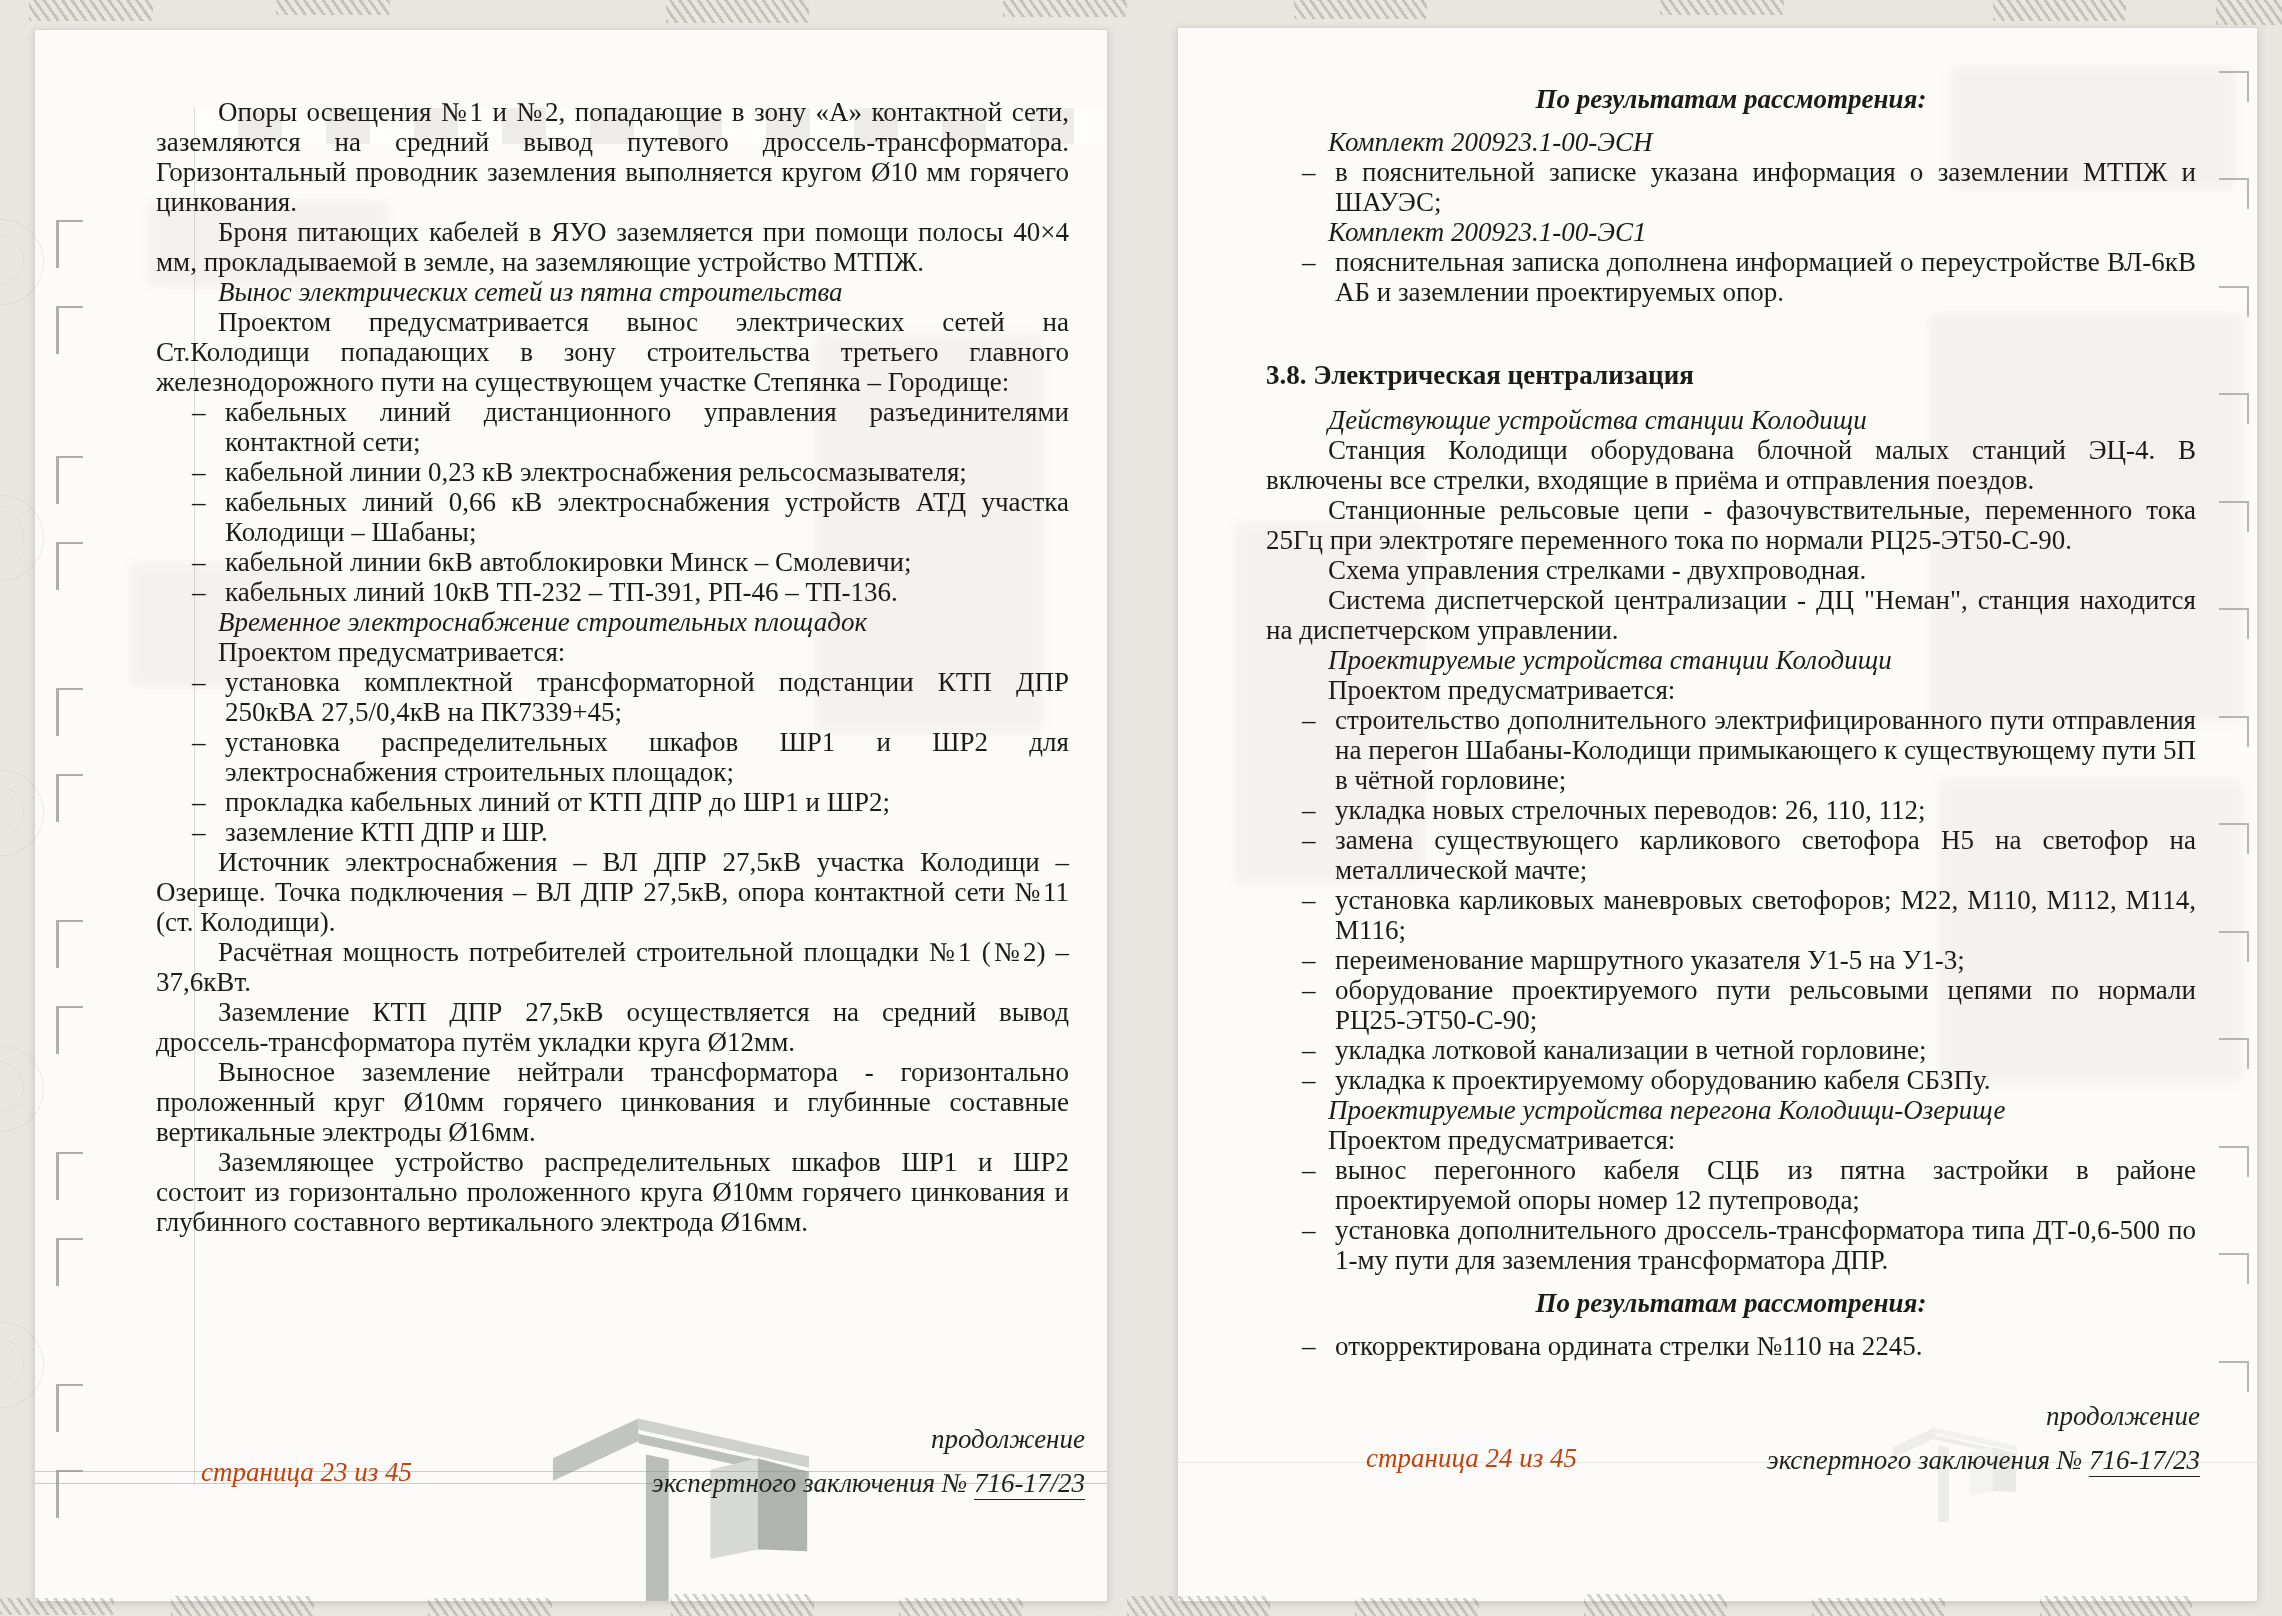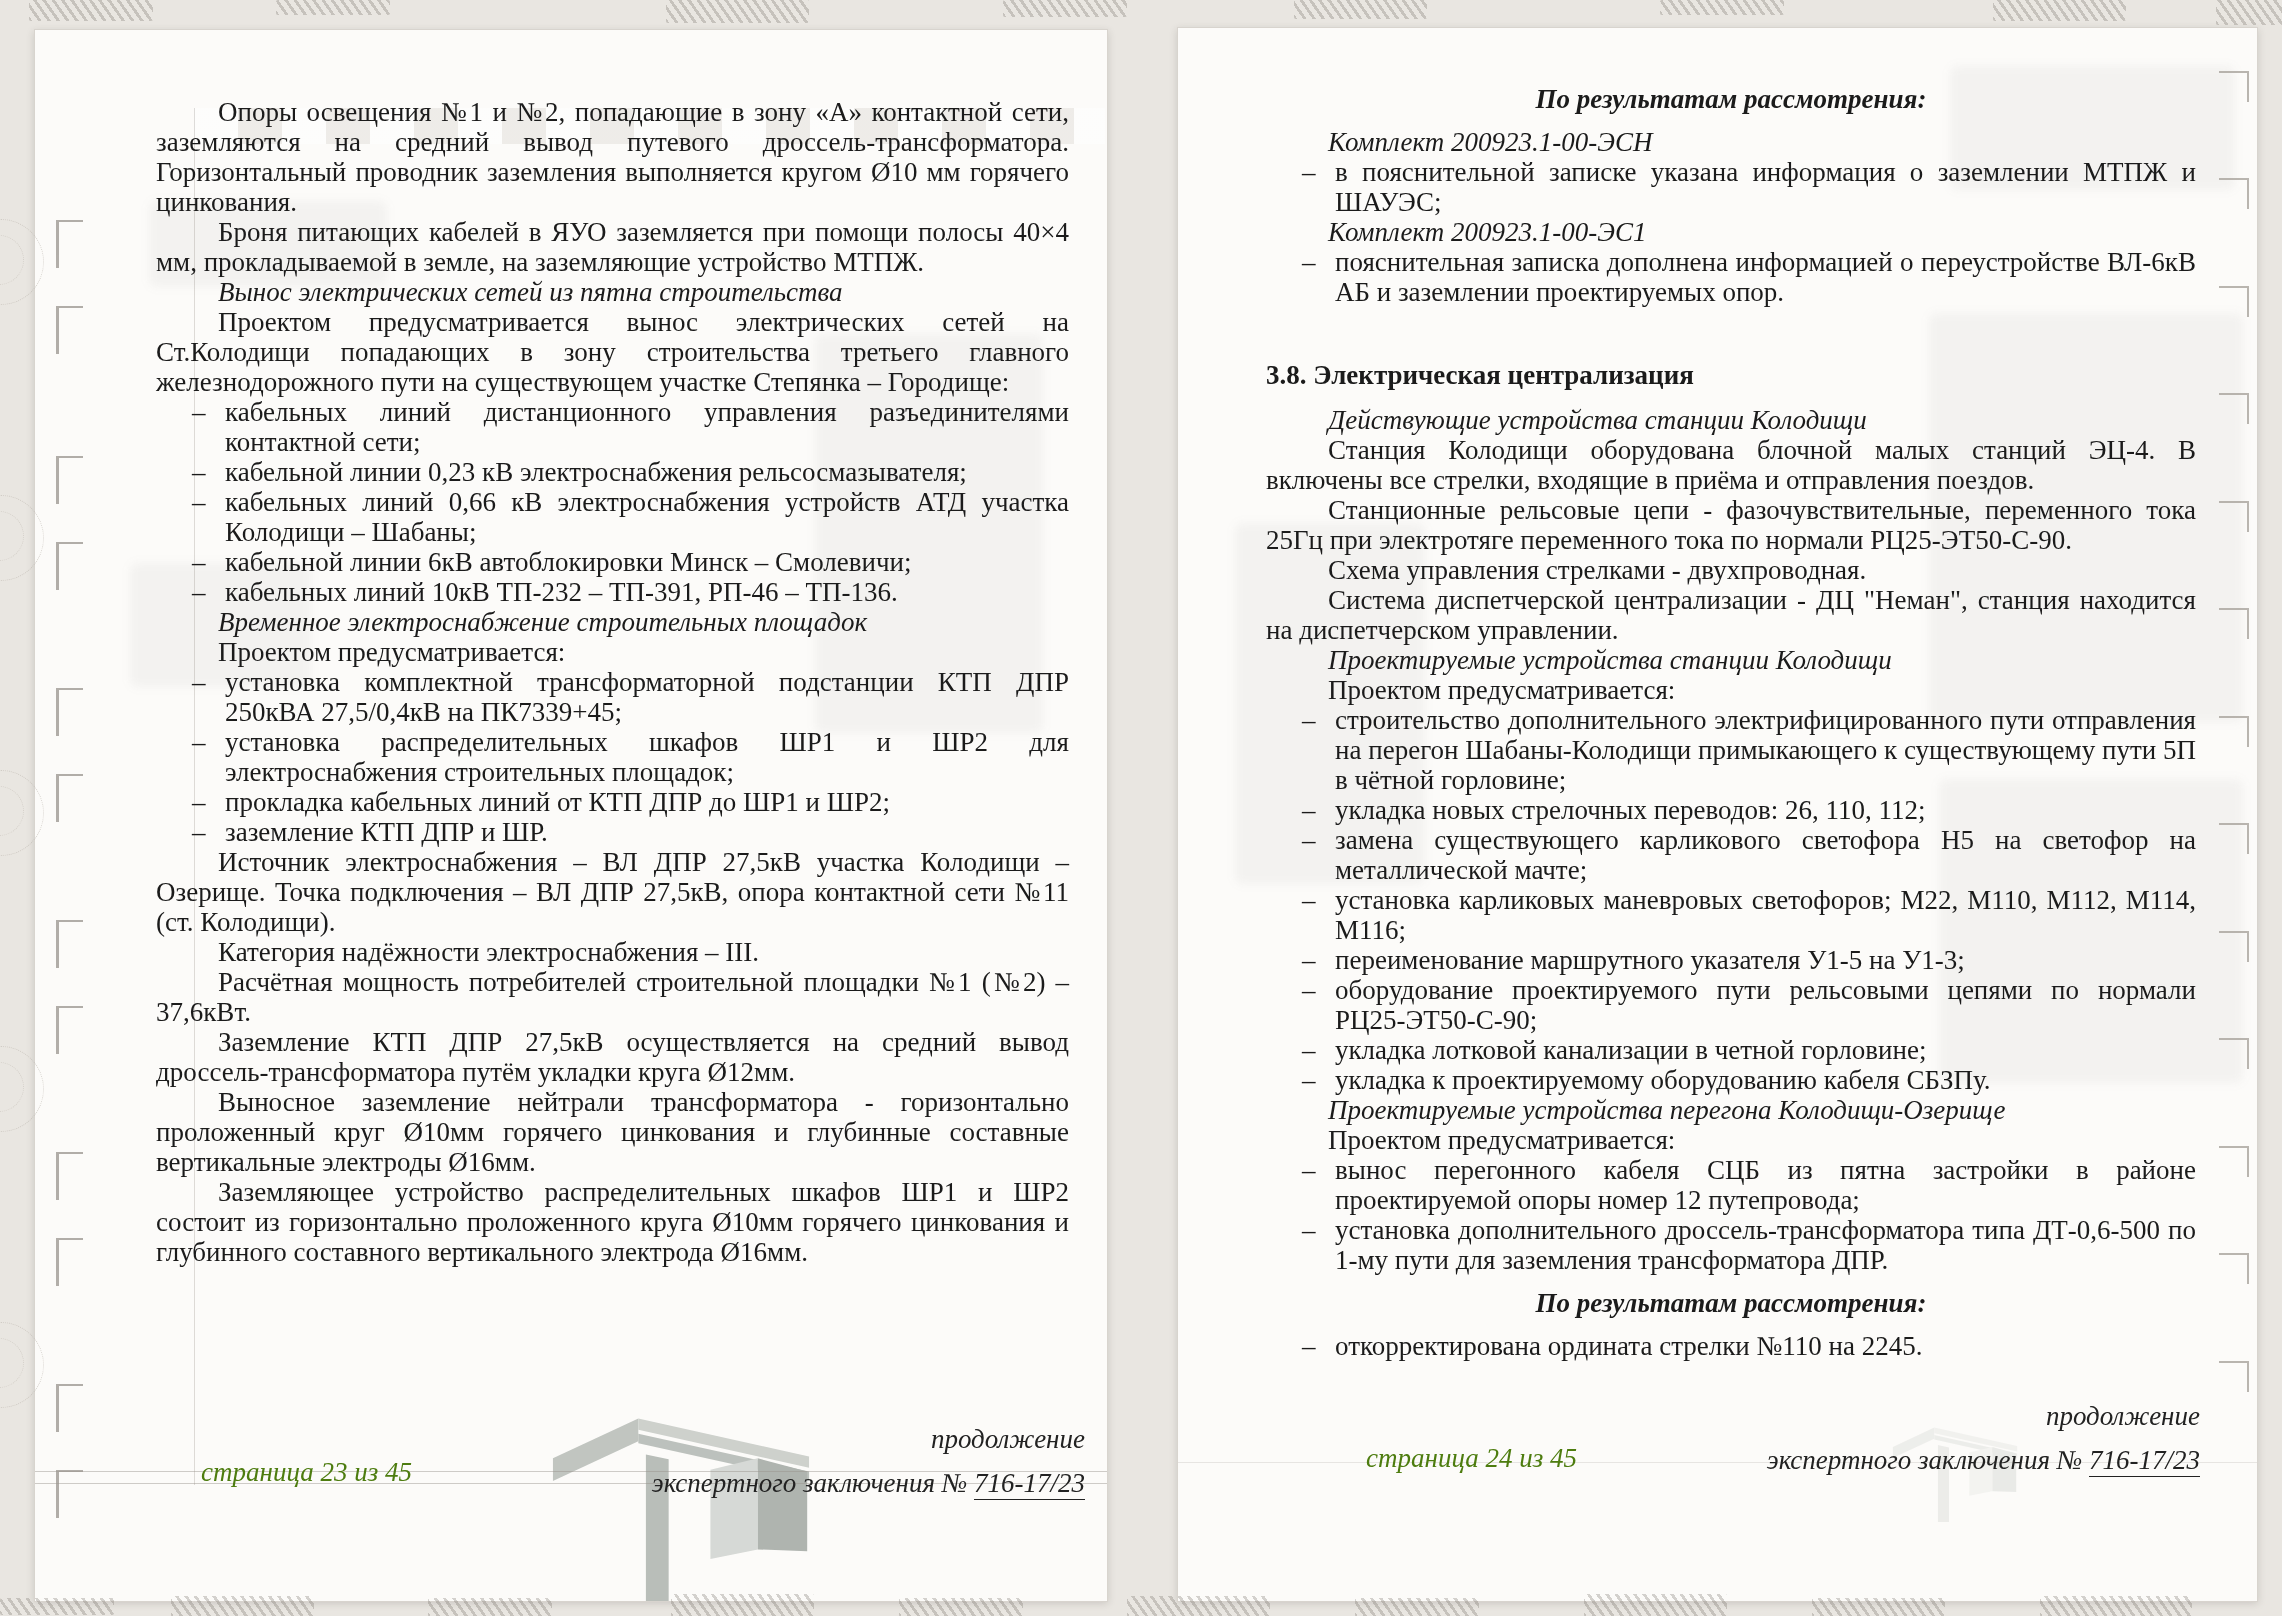--- a/index.html
+++ b/index.html
@@ -26,21 +26,21 @@
   .blk{margin:0;text-indent:62px;}
   .blk.hi{font-style:italic;text-align:left;}
   .blk.li{position:relative;text-indent:0;padding-left:69px;}
   .blk.li .dash{position:absolute;left:36px;}
   .blk.hb{font-weight:bold;text-align:left;text-indent:0;margin:53px 0 14.3px 0;}
   .blk.hbi{font-weight:bold;font-style:italic;text-align:center;text-indent:0;margin:13.3px 0;}
   .textcol .blk:first-child{margin-top:0;}
 
   
   .footer-page{
-    position:absolute;font-style:italic;font-size:27px;color:#4d7c0f;white-space:nowrap;
+    position:absolute;font-style:italic;font-size:27px;color:#c2410c;white-space:nowrap;
   }
   .page.left  .footer-page{left:166px;top:1427px;}
   .page.right .footer-page{left:188px;top:1415px;}
   .footer-cont{
     position:absolute;font-style:italic;font-size:27px;line-height:44px;
     text-align:right;color:#222;white-space:nowrap;
   }
   .page.left  .footer-cont{right:22px;top:1387px;}
   .page.right .footer-cont{right:57px;top:1366px;}
   .footer-cont .num{border-bottom:1.9px solid #222;padding-bottom:1px;}
@@ -96,21 +96,20 @@
       <p class="blk li"><span class="dash">–</span><span>кабельных линий 0,66 кВ электроснабжения устройств АТД участка Колодищи – Шабаны;</span></p>
       <p class="blk li"><span class="dash">–</span><span>кабельной линии 6кВ автоблокировки Минск – Смолевичи;</span></p>
       <p class="blk li"><span class="dash">–</span><span>кабельных линий 10кВ ТП-232 – ТП-391, РП-46 – ТП-136.</span></p>
       <p class="blk hi">Временное электроснабжение строительных площадок</p>
       <p class="blk p">Проектом предусматривается:</p>
       <p class="blk li"><span class="dash">–</span><span>установка комплектной трансформаторной подстанции КТП ДПР 250кВА 27,5/0,4кВ на ПК7339+45;</span></p>
       <p class="blk li"><span class="dash">–</span><span>установка распределительных шкафов ШР1 и ШР2 для электроснабжения строительных площадок;</span></p>
       <p class="blk li"><span class="dash">–</span><span>прокладка кабельных линий от КТП ДПР до ШР1 и ШР2;</span></p>
       <p class="blk li"><span class="dash">–</span><span>заземление КТП ДПР и ШР.</span></p>
       <p class="blk p">Источник электроснабжения – ВЛ ДПР 27,5кВ участка Колодищи – Озерище. Точка подключения – ВЛ ДПР 27,5кВ, опора контактной сети №11 (ст. Колодищи).</p>
-      <p class="blk p">Категория надёжности электроснабжения – III.</p>
       <p class="blk p">Расчётная мощность потребителей строительной площадки №1 (№2) – 37,6кВт.</p>
       <p class="blk p">Заземление КТП ДПР 27,5кВ осуществляется на средний вывод дроссель-трансформатора путём укладки круга Ø12мм.</p>
       <p class="blk p">Выносное заземление нейтрали трансформатора - горизонтально проложенный круг Ø10мм горячего цинкования и глубинные составные вертикальные электроды Ø16мм.</p>
       <p class="blk p">Заземляющее устройство распределительных шкафов ШР1 и ШР2 состоит из горизонтально проложенного круга Ø10мм горячего цинкования и глубинного составного вертикального электрода Ø16мм.</p>
     </div>
 
   <svg class="logo" viewBox="0 0 330 215" aria-hidden="true">
     <polygon points="30,52 120,10 120,34 30,76" fill="#b7bcb7"></polygon>
     <polygon points="120,10 300,50 300,62 120,22" fill="#c6cac5"></polygon>
     <polygon points="120,26 300,66 300,76 120,36" fill="#b2b8b3"></polygon>

